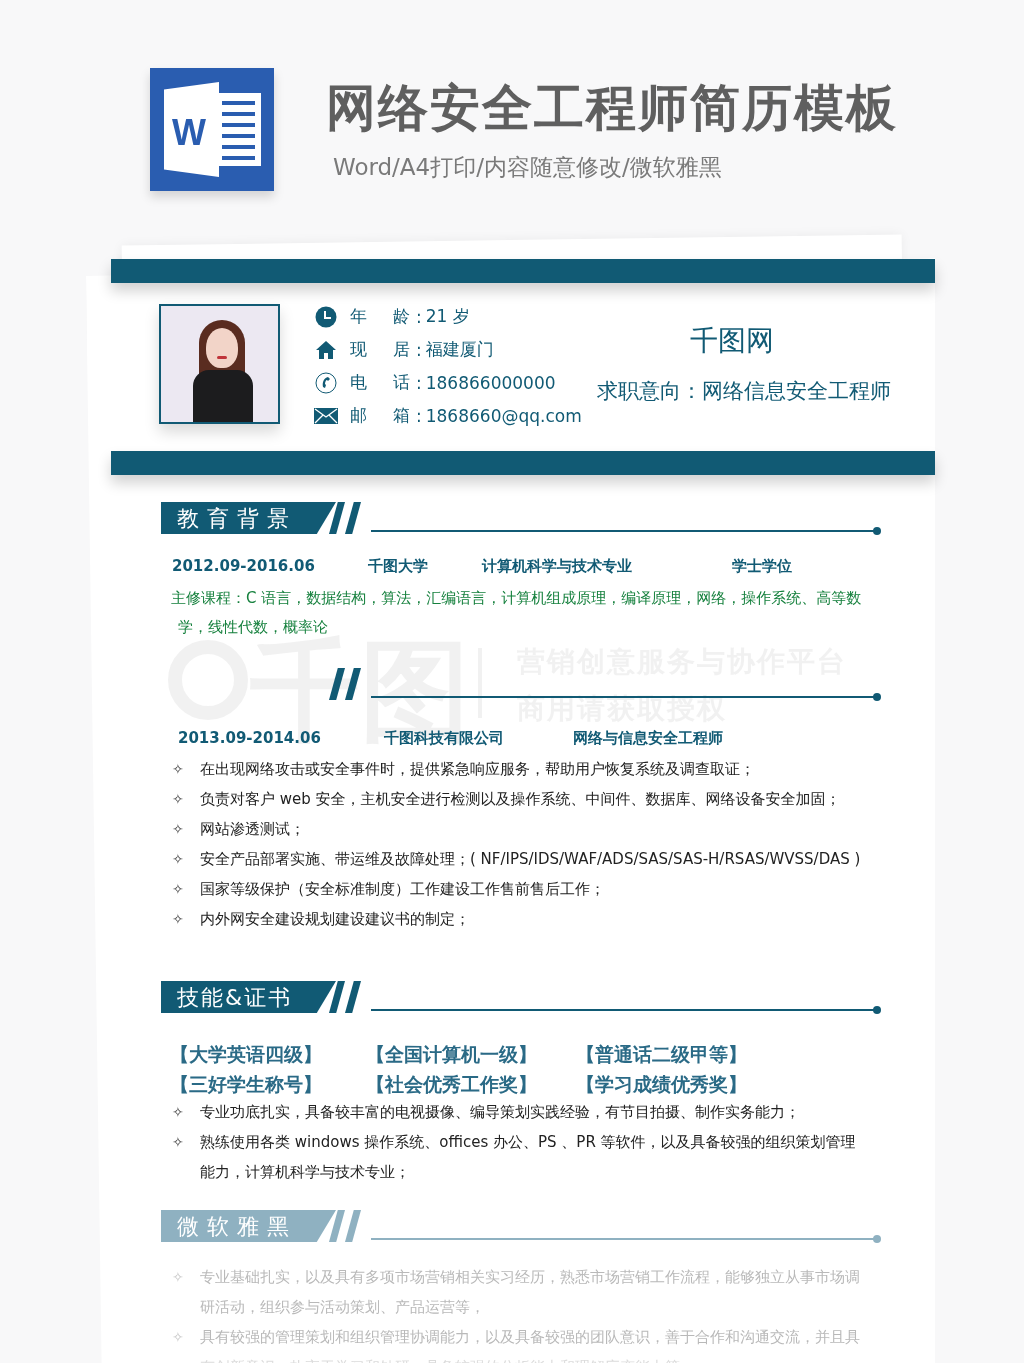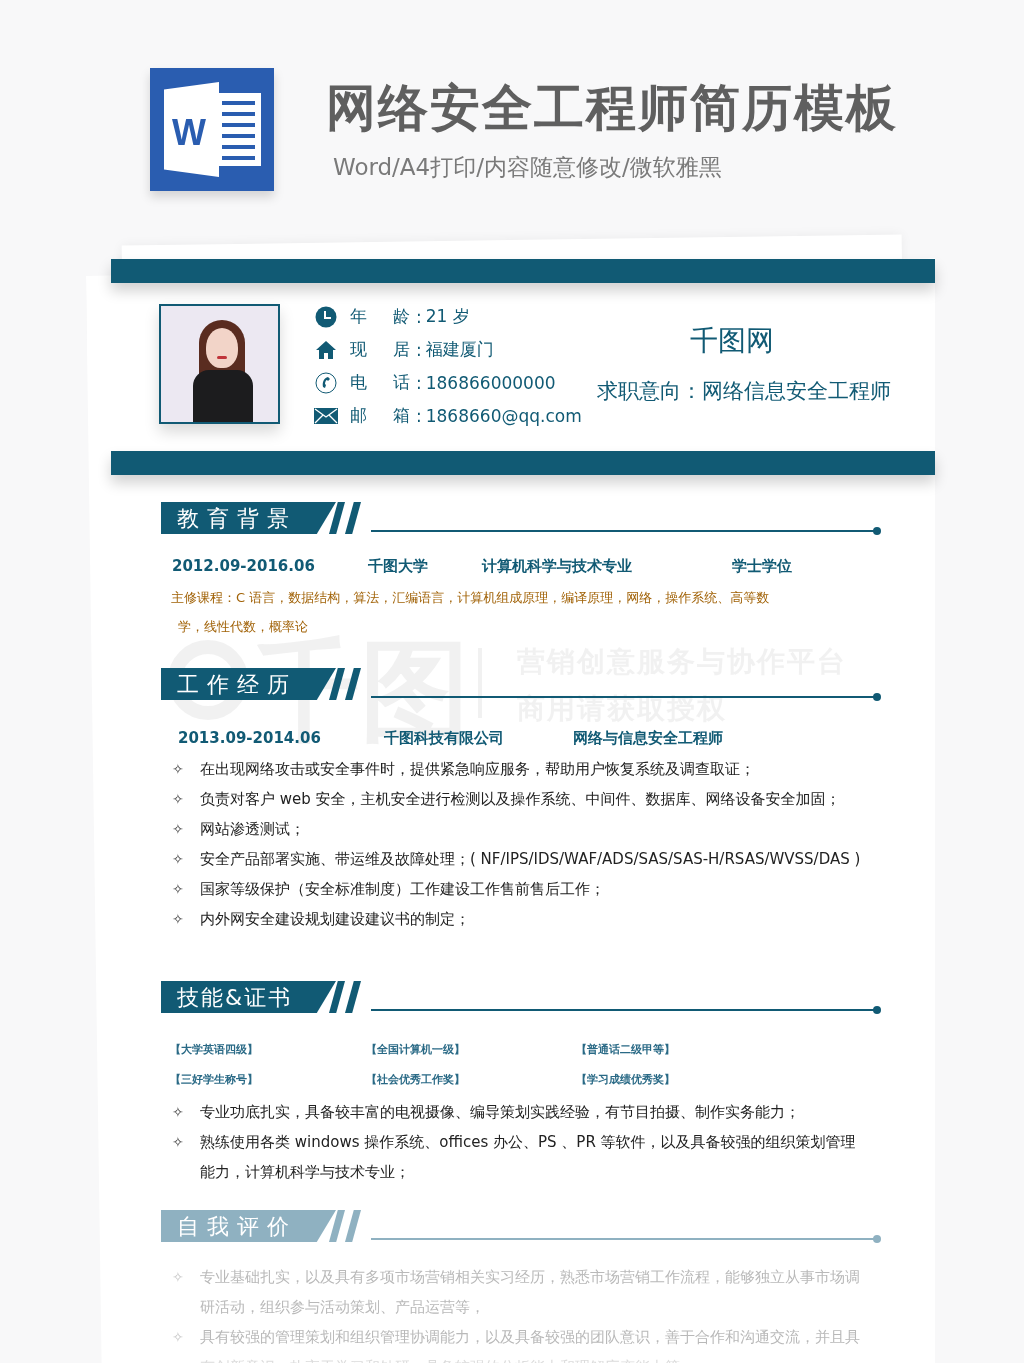--- a/index.html
+++ b/index.html
@@ -113,30 +113,30 @@
   }
   .sec-head.faded .sec-tab, .sec-head.faded .sec-stripe, .sec-head.faded .sec-line, .sec-head.faded .sec-dot {
     background: #8fb1c1;
   }
 
   
   .row-meta {
     position: absolute; font-size: 15px; font-weight: bold; color: #115a74; white-space: nowrap;
   }
   .para {
-    position: absolute; font-size: 13px; color: #a16207; line-height: 30px; white-space: nowrap;
+    position: absolute; font-size: 15px; color: #15803d; line-height: 30px; white-space: nowrap;
   }
   .bullets { position: absolute; left: 172px; }
   .bullet {
     display: flex; font-size: 15px; color: #222; line-height: 30px; white-space: nowrap;
   }
   .bullet .mark { width: 28px; color: #444; font-size: 14px; }
   .bullet .txt { flex: 1; }
   .cert {
-    position: absolute; font-size: 11px; font-weight: bold; color: #2a6a86; white-space: nowrap;
+    position: absolute; font-size: 19px; font-weight: bold; color: #2a6a86; white-space: nowrap;
   }
   .faded-text .bullet { color: #b9b9b9; }
   .faded-text .bullet .mark { color: #c8c8c8; }
 
   
   .wm {
     position: absolute; color: rgba(120,120,120,0.10); font-weight: bold; white-space: nowrap; pointer-events: none;
   }
 </style>
 </head>
@@ -250,23 +250,20 @@
   <div class="sec-dot"></div>
 </div>
 <div class="row-meta" style="left:172px;top:557px;">2012.09-2016.06</div>
 <div class="row-meta" style="left:368px;top:557px;">千图大学</div>
 <div class="row-meta" style="left:482px;top:557px;text-align:right;">计算机科学与技术专业</div>
 <div class="row-meta" style="left:696px;top:557px;margin-left:36px;">学士学位</div>
 <div class="para" style="left:171px;top:583px;">主修课程：C 语言，数据结构，算法，汇编语言，计算机组成原理，编译原理，网络，操作系统、高等数</div>
 <div class="para" style="left:178px;top:612px;">学，线性代数，概率论</div>
 
 <div class="sec-head" style="top:668px;">
-  <div class="sec-tab">
-      <span>工作经历</span>
-    </div>
   <div class="sec-stripe" style="left:168px;"></div>
   <div class="sec-stripe" style="left:184px;"></div>
   <div class="sec-line"></div>
   <div class="sec-dot"></div>
 </div>
 <div class="row-meta" style="left:178px;top:729px;">2013.09-2014.06</div>
 <div class="row-meta" style="left:384px;top:729px;">千图科技有限公司</div>
 <div class="row-meta" style="left:573px;top:729px;">网络与信息安全工程师</div>
 <div class="bullets" style="top:754px;">
   <div class="bullet">
@@ -320,21 +317,21 @@
       <span class="txt">熟练使用各类 windows 操作系统、offices 办公、PS 、PR 等软件，以及具备较强的组织策划管理</span>
     </div>
   <div class="bullet">
       <span class="mark"></span>
       <span class="txt">能力，计算机科学与技术专业；</span>
     </div>
 </div>
 
 <div class="sec-head faded" style="top:1210px;">
   <div class="sec-tab" style="box-shadow:none;">
-      <span>自我评价</span>
+      <span>微软雅黑</span>
     </div>
   <div class="sec-stripe" style="left:168px;"></div>
   <div class="sec-stripe" style="left:184px;"></div>
   <div class="sec-line"></div>
   <div class="sec-dot"></div>
 </div>
 <div class="bullets faded-text" style="top:1262px;">
   <div class="bullet">
       <span class="mark">✧</span>
       <span class="txt">专业基础扎实，以及具有多项市场营销相关实习经历，熟悉市场营销工作流程，能够独立从事市场调</span>

